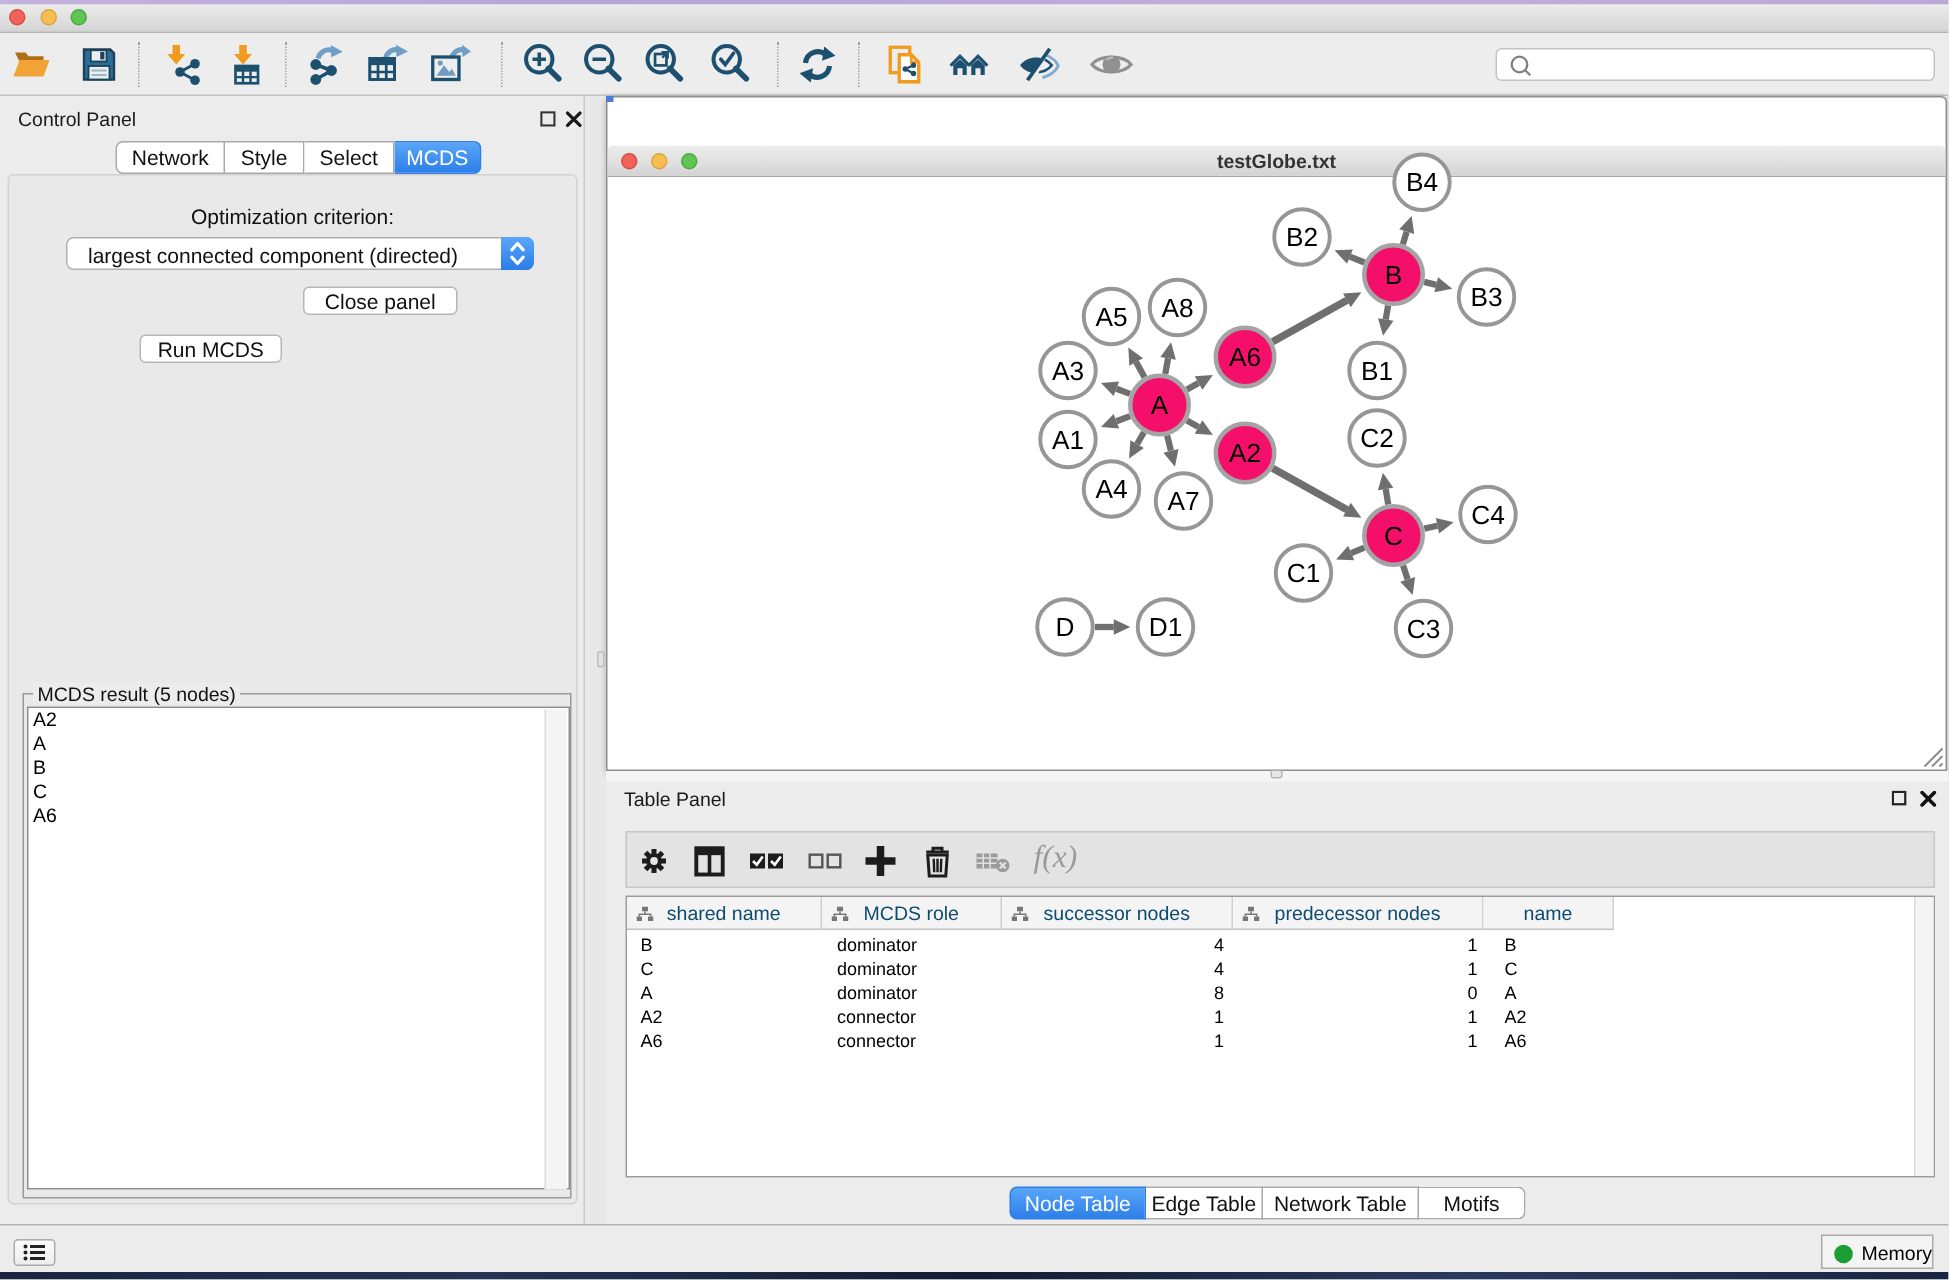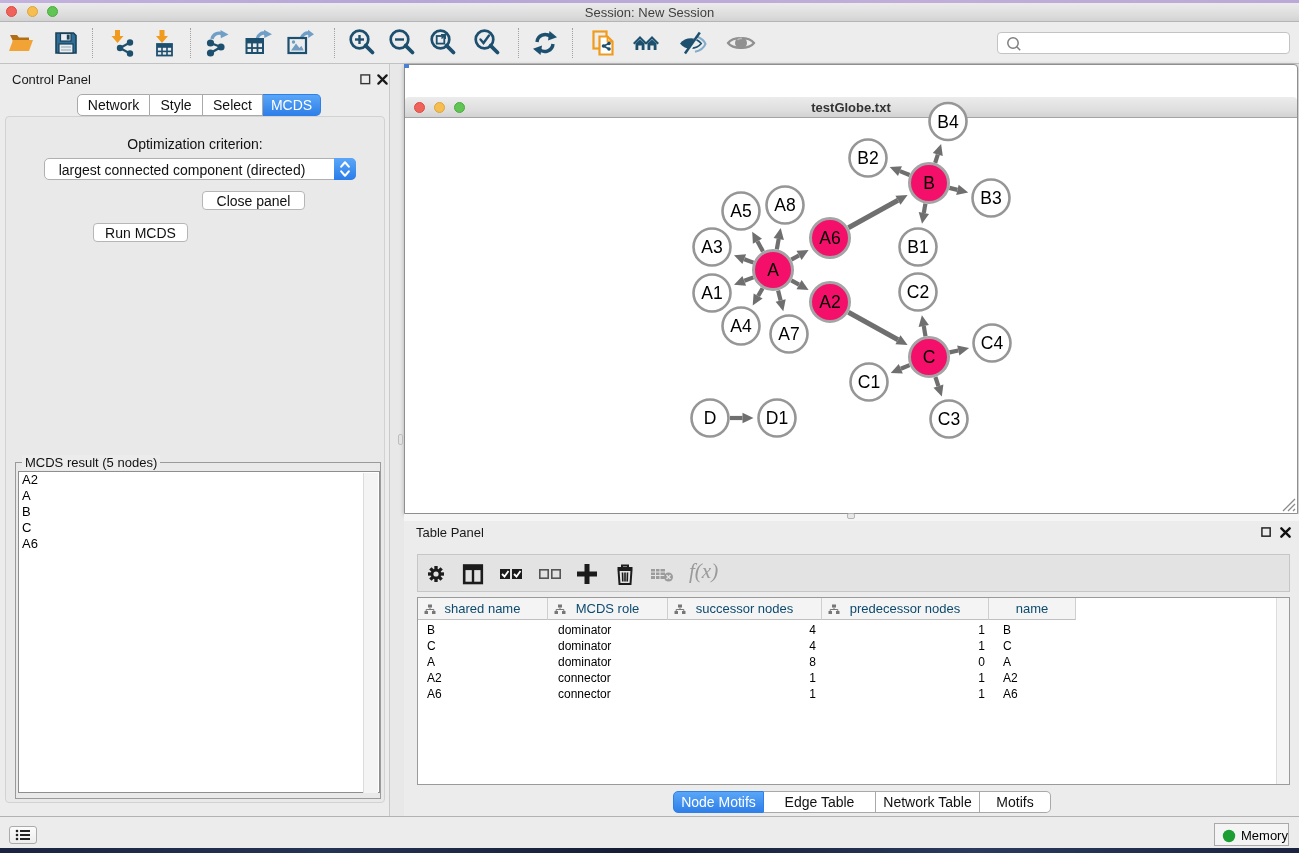--- a/index.html
+++ b/index.html
@@ -87,21 +87,20 @@
   background:linear-gradient(#fcfcfc,#ededed); border:1px solid #ababab; border-radius:3px; }
 </style>
 </head>
 <body>
 
 <div id="purpletop" class="abs"></div>
 <div id="titlebar" class="abs">
   <div class="tl" style="left:6px;top:3px;width:11px;height:11px;background:#f0635a;border:0.5px solid #dc4b41;"></div>
   <div class="tl" style="left:26.5px;top:3px;width:11px;height:11px;background:#f6be50;border:0.5px solid #dfa33c;"></div>
   <div class="tl" style="left:47px;top:3px;width:11px;height:11px;background:#61c555;border:0.5px solid #4aab3d;"></div>
-  <div class="title">Session: New Session</div>
 </div>
 
 <div id="toolbar" class="abs">
 
   <svg class="abs" style="left:7px;top:7px" width="28" height="28" viewBox="0 0 28 28">
 <path d="M3 6 L10 6 L12 8.5 L22 8.5 L22 12 L6 12 Z" fill="#b06f14"></path>
 <path d="M2 22 L6 11 L26 11 L22 22 Z" fill="#f2a336"></path>
 </svg>
 <svg class="abs" style="left:52px;top:7px" width="28" height="28" viewBox="0 0 28 28">
 <path d="M4 4 L21.5 4 L24 6.5 L24 24 L4 24 Z" fill="#2d6d99" stroke="#1b4257" stroke-width="1.6"></path>
@@ -478,22 +477,22 @@
 <div class="trow" style="left:404px;top:72px;width:163px;text-align:right;">1</div>
 <div class="trow" style="left:585px;top:72px;">A2</div>
 <div class="trow" style="left:9px;top:88px;">A6</div>
 <div class="trow" style="left:140px;top:88px;">connector</div>
 <div class="trow" style="left:250px;top:88px;width:148px;text-align:right;">1</div>
 <div class="trow" style="left:404px;top:88px;width:163px;text-align:right;">1</div>
 <div class="trow" style="left:585px;top:88px;">A6</div>
 <div class="abs" style="left:858px;top:0px;width:13px;height:186px;background:#f4f4f4;border-left:1px solid #dcdcdc;"></div>
   </div>
 <div class="tabrow abs" style="left:673px;top:791px;">
-  <div class="tab sel first" style="width:91px">Node Motifs</div>
-  <div class="tab" style="width:112px">Edge Table</div>
+  <div class="tab sel first" style="width:91px">Node Table</div>
+  <div class="tab" style="width:78px">Edge Table</div>
   <div class="tab" style="width:104px">Network Table</div>
   <div class="tab last" style="width:71px">Motifs</div>
 </div>
 
 <div id="statusbar" class="abs">
   <div id="listbtn">
     <svg width="26" height="16" viewBox="0 0 26 16">
       <circle cx="7" cy="4" r="1.3" fill="#222"></circle>
         <rect x="10" y="3" width="10" height="2" fill="#222"></rect>
       <circle cx="7" cy="8" r="1.3" fill="#222"></circle>

